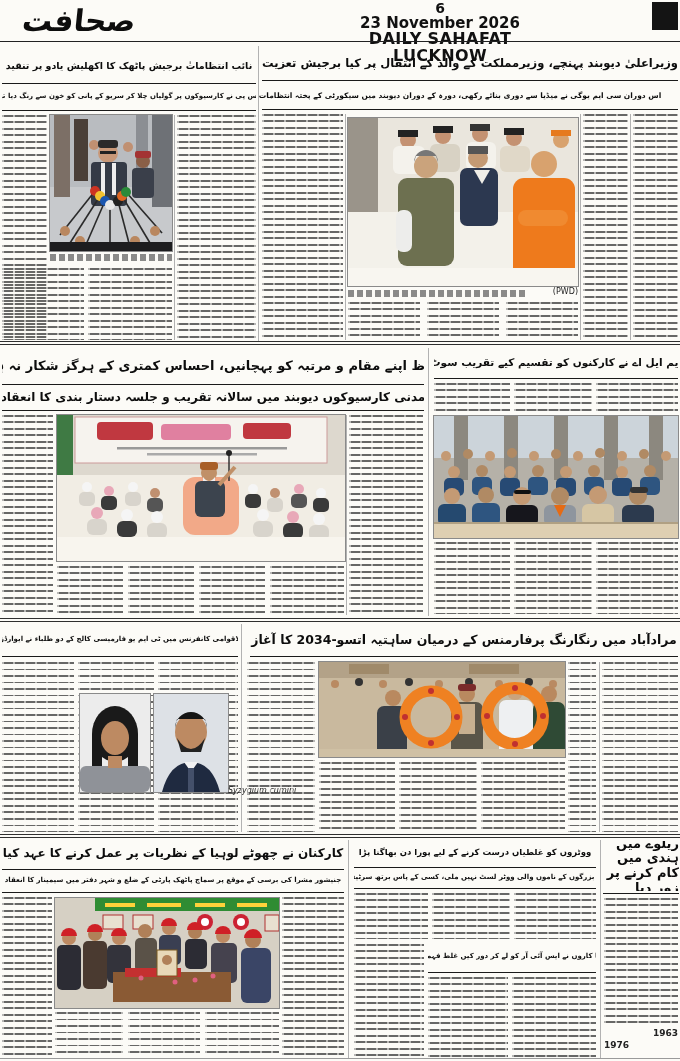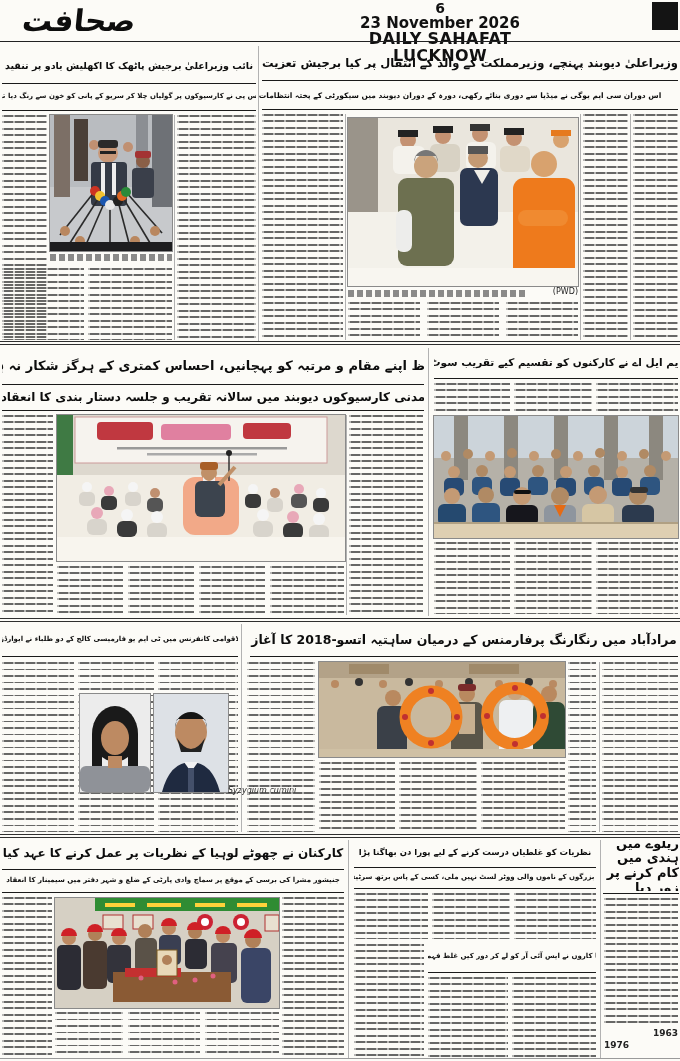--- a/index.html
+++ b/index.html
@@ -87,21 +87,21 @@
 
     <div class="abs vr" style="left:580px;top:114px;height:226px"></div>
     <div class="abs txt" style="left:583px;top:114px;width:45px;height:226px"></div>
     <div class="abs vr" style="left:630px;top:114px;height:226px"></div>
     <div class="abs txt" style="left:633px;top:114px;width:45px;height:226px"></div>
   </div>
 
   <div class="abs vr" style="left:258px;top:46px;height:295px"></div>
 
   <div>
-    <div class="abs hl fit" style="left: 2px; top: 50px; width: 254px; height: 32px; font-size: 9.5px;">نائب وزیراعلیٰ برجیش پاٹھک کا اکھلیش یادو پر تنقید</div>
+    <div class="abs hl fit" style="left: 2px; top: 50px; width: 254px; height: 32px; font-size: 9.5px;">نائب انتظاماتٰ برجیش پاٹھک کا اکھلیش یادو پر تنقید</div>
     <div class="abs rule" style="left:2px;top:83px;width:254px"></div>
     <div class="abs hl fit" style="left: 2px; top: 86px; width: 254px; height: 22px; font-size: 7px;">"ایس پی نے کارسیوکوں پر گولیاں چلا کر سریو کے پانی کو خون سے رنگ دیا تھا"</div>
     <div class="abs rule" style="left:2px;top:110px;width:254px"></div>
 
     <div class="abs txt" style="left:2px;top:115px;width:45px;height:225px"></div>
 
     <div class="abs ph" style="left:50px;top:115px;width:122px;height:136px">
       <svg viewBox="0 0 122 136" preserveAspectRatio="none">
         <rect width="122" height="136" fill="#c7c9cc"></rect>
         <rect x="0" y="0" width="122" height="72" fill="#b9bcc0"></rect>
@@ -325,21 +325,21 @@
         <path d="M30 68 l7 10 7 -10 z" fill="#f2f2f2"></path>
         <rect x="34" y="74" width="6" height="24" fill="#44506a"></rect>
       </svg>
     </div>
     <div class="abs ltr" style="left:228px;top:786px;width:72px;height:10px;font-size:8px;font-style:italic;color:#222">Syzygium cumini</div>
   </div>
 
   <div class="abs vr" style="left:241px;top:624px;height:208px"></div>
 
   <div>
-    <div class="abs hl fit" style="left: 250px; top: 626px; width: 428px; height: 28px; font-size: 12.5px;">مرادآباد میں رنگارنگ پرفارمنس کے درمیان ساہتیہ اتسو-2018 کا آغاز</div>
+    <div class="abs hl fit" style="left: 250px; top: 626px; width: 428px; height: 28px; font-size: 12.5px;">مرادآباد میں رنگارنگ پرفارمنس کے درمیان ساہتیہ اتسو-2034 کا آغاز</div>
     <div class="abs rule" style="left:250px;top:656px;width:428px"></div>
     <div class="abs txt" style="left:247px;top:662px;width:68px;height:170px"></div>
 
     <div class="abs ph" style="left:319px;top:662px;width:246px;height:95px">
       <svg viewBox="0 0 246 95" preserveAspectRatio="none">
         <rect width="246" height="95" fill="#c9b99e"></rect>
         <rect x="0" y="0" width="246" height="16" fill="#b3a288"></rect>
         <rect x="30" y="2" width="40" height="10" fill="#a08a6a"></rect>
         <rect x="150" y="2" width="50" height="10" fill="#a08a6a"></rect>
         <g>
@@ -384,21 +384,21 @@
     <div class="abs txt" style="left:319px;top:762px;width:76px;height:70px"></div>
     <div class="abs txt" style="left:399px;top:762px;width:78px;height:70px"></div>
     <div class="abs txt" style="left:481px;top:762px;width:84px;height:70px"></div>
   </div>
 
   <div class="abs div2" style="left:0;top:834px;width:680px"></div>
 
   <div>
     <div class="abs hl fit" style="left: 2px; top: 841px; width: 342px; height: 26px; font-size: 12px;">کارکنان نے چھوٹے لوہیا کے نظریات پر عمل کرنے کا عہد کیا</div>
     <div class="abs rule" style="left:2px;top:869px;width:342px"></div>
-    <div class="abs hl fit" style="left: 2px; top: 872px; width: 342px; height: 18px; font-size: 7px;">جنیشور مشرا کی برسی کے موقع پر سماج وادی پارٹی کے ضلع و شہر دفتر میں سیمینار کا انعقاد</div>
+    <div class="abs hl fit" style="left: 2px; top: 872px; width: 342px; height: 18px; font-size: 7px;">جنیشور مشرا کی برسی کے موقع پر سماج پاٹھک پارٹی کے ضلع و شہر دفتر میں سیمینار کا انعقاد</div>
     <div class="abs rule" style="left:2px;top:892px;width:342px"></div>
     <div class="abs txt" style="left:2px;top:897px;width:50px;height:160px"></div>
 
     <div class="abs ph" style="left:55px;top:898px;width:224px;height:110px">
       <svg viewBox="0 0 224 110" preserveAspectRatio="none">
         <rect width="224" height="110" fill="#d6d0c4"></rect>
         <rect x="40" y="0" width="184" height="13" fill="#2f8c33"></rect>
         <rect x="50" y="5" width="30" height="4" fill="#ffd23a"></rect>
           <rect x="92" y="5" width="34" height="4" fill="#ffd23a"></rect>
         <rect x="140" y="5" width="30" height="4" fill="#ffd23a"></rect>
@@ -447,21 +447,21 @@
     </div>
     <div class="abs txt" style="left:282px;top:897px;width:62px;height:160px"></div>
     <div class="abs txt" style="left:55px;top:1012px;width:68px;height:45px"></div>
     <div class="abs txt" style="left:128px;top:1012px;width:72px;height:45px"></div>
     <div class="abs txt" style="left:205px;top:1012px;width:74px;height:45px"></div>
   </div>
 
   <div class="abs vr" style="left:348px;top:840px;height:218px"></div>
 
   <div>
-    <div class="abs hl fit" style="left: 354px; top: 841px; width: 242px; height: 24px; font-size: 8.5px;">نظریات کو غلطیاں درست کرنے کے لیے پورا دن بھاگنا پڑا</div>
+    <div class="abs hl fit" style="left: 354px; top: 841px; width: 242px; height: 24px; font-size: 8.5px;">ووٹروں کو غلطیاں درست کرنے کے لیے پورا دن بھاگنا پڑا</div>
     <div class="abs rule" style="left:354px;top:867px;width:242px"></div>
     <div class="abs hl fit" style="left: 354px; top: 870px; width: 242px; height: 16px; font-size: 7px;">کسی کو بھی بزرگوں کے ناموں والی ووٹر لسٹ نہیں ملی، کسی کے پاس برتھ سرٹیفکیٹ نہیں ہے</div>
     <div class="abs rule" style="left:354px;top:888px;width:242px"></div>
     <div class="abs txt" style="left:354px;top:893px;width:74px;height:46px"></div>
     <div class="abs txt" style="left:432px;top:893px;width:78px;height:46px"></div>
     <div class="abs txt" style="left:514px;top:893px;width:82px;height:46px"></div>
     <div class="abs txt" style="left:354px;top:944px;width:70px;height:113px"></div>
   </div>
 
   <div>

